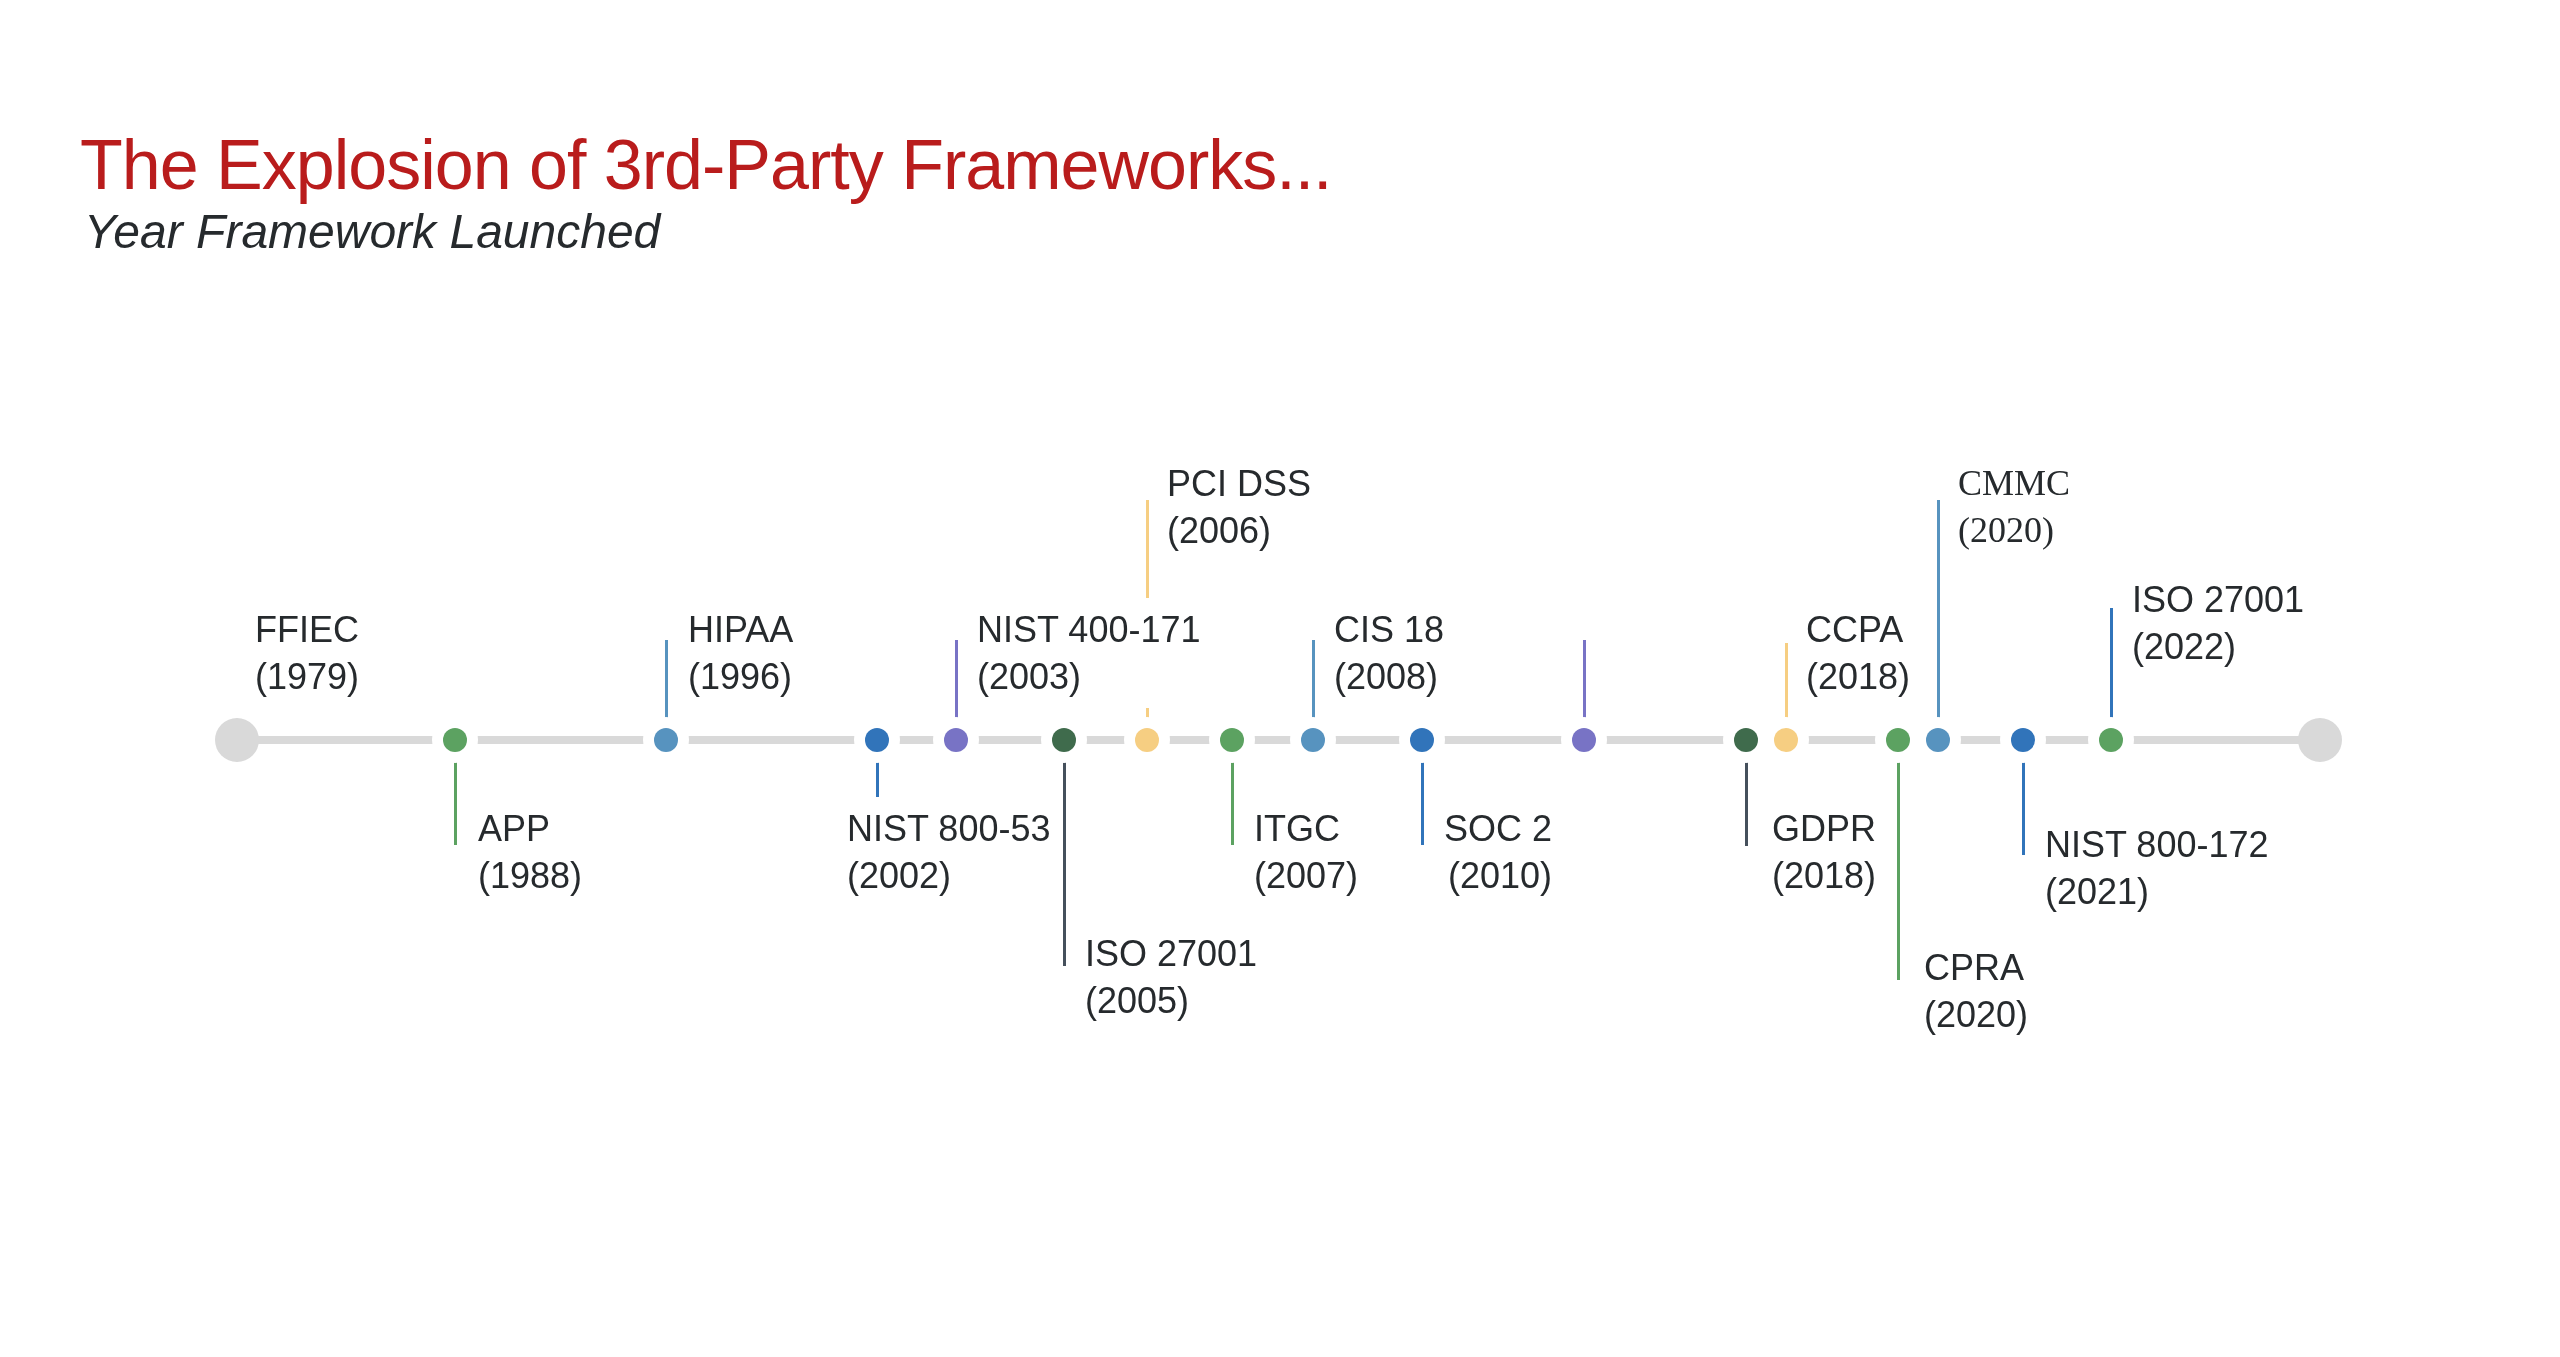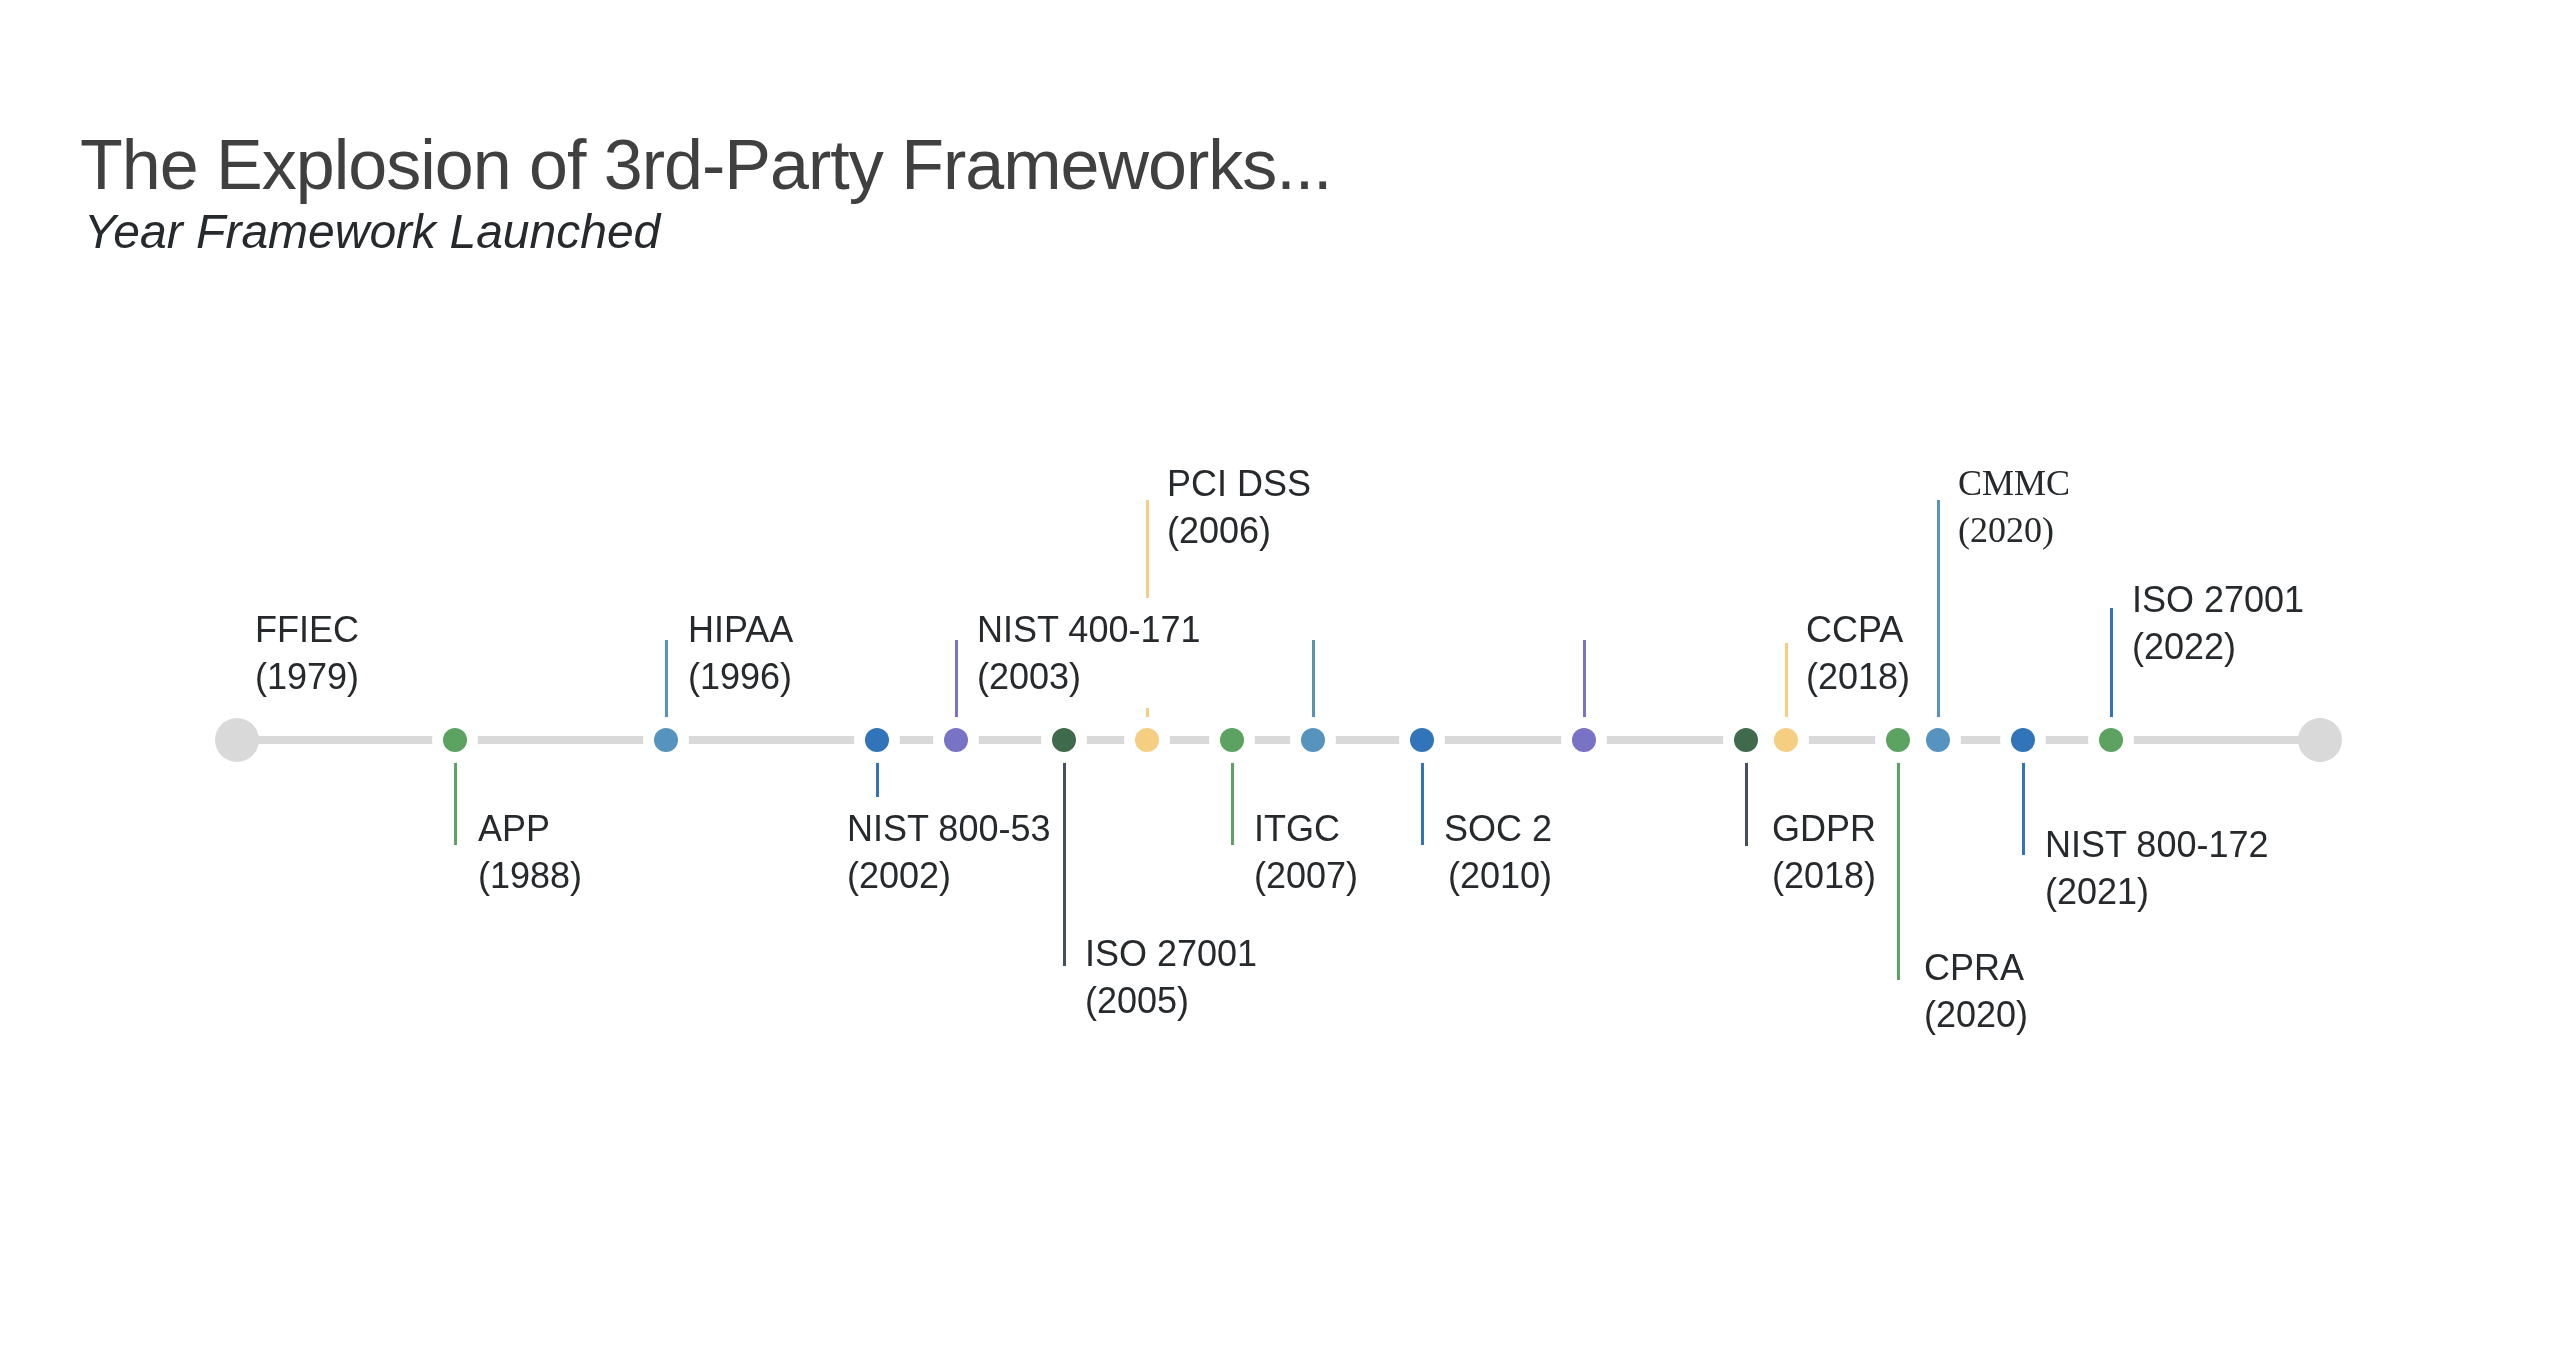--- a/index.html
+++ b/index.html
@@ -9,21 +9,21 @@
     background:#ffffff;
     font-family:"Liberation Sans", sans-serif;
     overflow:hidden;
   }
   .title{
     position:absolute;
     left:80px;top:128px;
     font-size:70px;
     line-height:74px;
     letter-spacing:-1px;
-    color:#404040;
+    color:#b91c1c;
     white-space:nowrap;
   }
   .subtitle{
     position:absolute;
     left:84px;top:206px;
     font-size:48px;
     line-height:52px;
     font-style:italic;
     color:#262a2d;
     white-space:nowrap;
@@ -96,20 +96,24 @@
         <div>(2006)</div>
       </div>
       <div class="dot" style="left: 1135px; top: 728px; background: rgb(246, 206, 130);"></div>
       <div class="conn" style="left: 1230.5px; top: 758px; height: 87px; background: rgb(92, 162, 97);"></div>
       <div class="lbl" style="left: 1242px; top: 797px;">
         <div>ITGC</div>
         <div>(2007)</div>
       </div>
       <div class="dot" style="left: 1220px; top: 728px; background: rgb(92, 162, 97);"></div>
       <div class="conn" style="left: 1311.5px; top: 640px; height: 86px; background: rgb(87, 147, 191);"></div>
+      <div class="lbl" style="left: 1322px; top: 598px;">
+        <div>CIS 18</div>
+        <div>(2008)</div>
+      </div>
       <div class="dot" style="left: 1301px; top: 728px; background: rgb(87, 147, 191);"></div>
       <div class="conn" style="left: 1420.5px; top: 758px; height: 87px; background: rgb(49, 116, 186);"></div>
       <div class="lbl" style="left: 1432px; top: 797px; text-align: right;">
         <div>SOC 2</div>
         <div>(2010)</div>
       </div>
       <div class="dot" style="left: 1410px; top: 728px; background: rgb(49, 116, 186);"></div>
       <div class="conn" style="left: 1582.5px; top: 640px; height: 86px; background: rgb(120, 115, 197);"></div>
       <div class="dot" style="left: 1572px; top: 728px; background: rgb(120, 115, 197);"></div>
       <div class="conn" style="left: 1744.5px; top: 758px; height: 88px; background: rgb(69, 80, 92);"></div>

